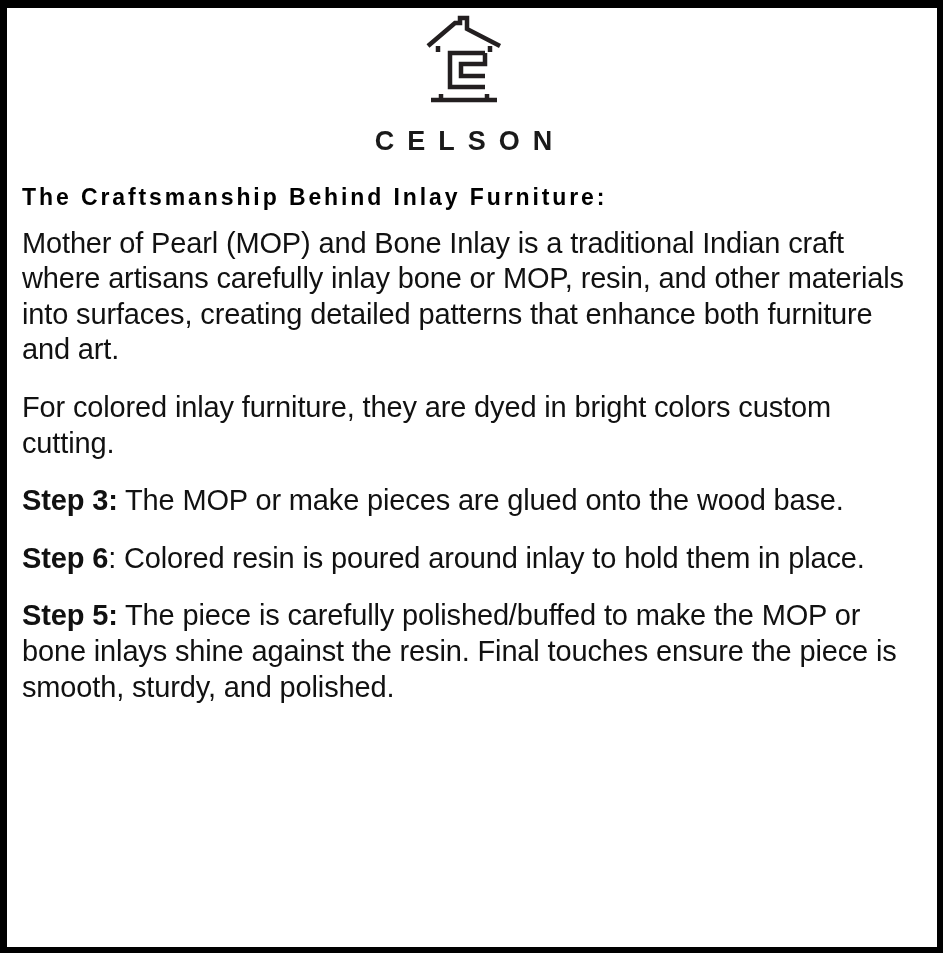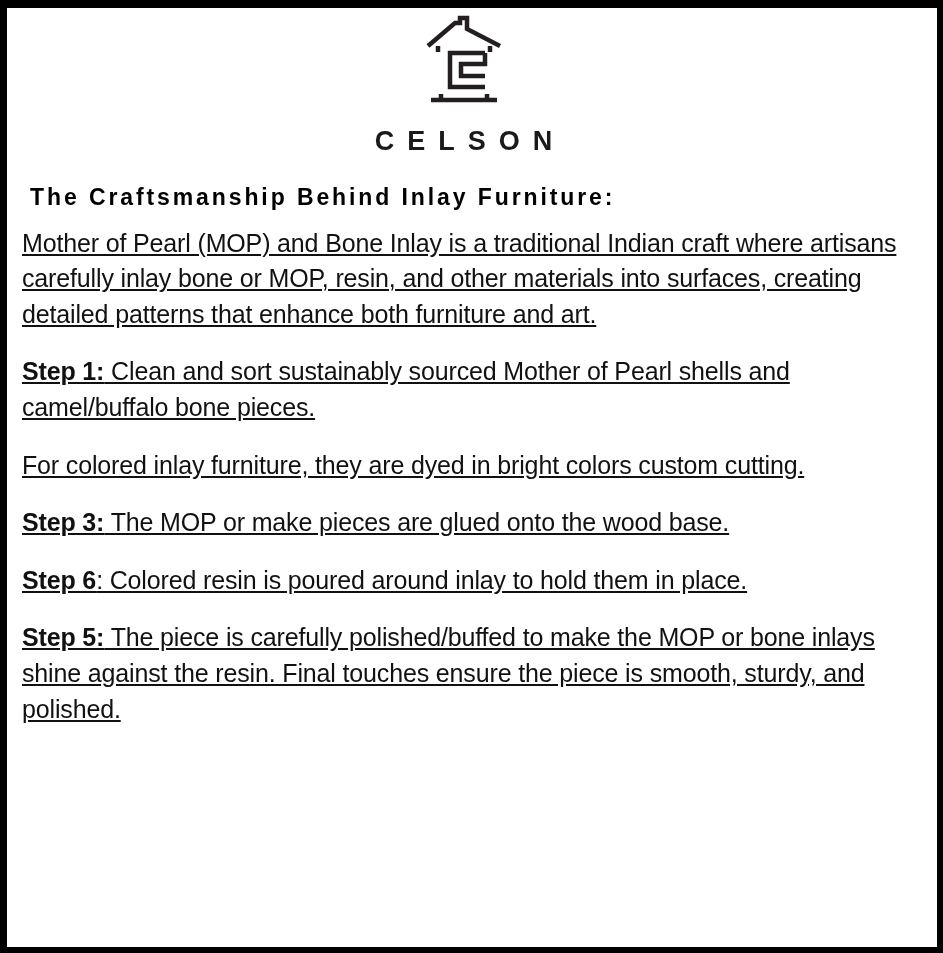--- a/index.html
+++ b/index.html
@@ -48,45 +48,44 @@
     font-size: 27px;
     font-weight: 700;
     letter-spacing: 13px;
     text-indent: 13px;
     color: #1a1a1a;
     line-height: 1;
   }
 
   
   .doc-heading {
-    margin: 29px 0 0 14px;
+    margin: 29px 0 0 6px;
     font-family: "Liberation Sans", sans-serif;
     font-size: 23px;
     font-weight: 700;
     letter-spacing: 2.9px;
     color: #000000;
     line-height: 1.2;
     white-space: nowrap;
   }
 
   
   .body-copy {
     margin: 0 0 0 6px;
     padding-top: 14px;
   }
   .para {
     font-family: "Liberation Sans", sans-serif;
-    font-size: 25px;
+    font-size: 29px;
     font-weight: 400;
     color: #111111;
     line-height: 35.6px;
     margin: 0 0 22px 0;
     letter-spacing: -0.15px;
     max-width: 895px;
-    text-decoration: underline;
   }
   .para:last-child {
     margin-bottom: 13px;
   }
   .para .lead {
     font-weight: 700;
   }
 </style>
 </head>
 <body>
@@ -113,21 +112,20 @@
       </svg>
       <div class="wordmark">CELSON</div>
     </div>
 
     <h1 class="doc-heading">The Craftsmanship Behind Inlay Furniture:</h1>
 
     <div class="body-copy">
 
       <p class="para"><span class="lead"></span><span>Mother of Pearl (MOP) and Bone Inlay is a traditional Indian craft where artisans carefully inlay bone or MOP, resin, and other materials into surfaces, creating detailed patterns that enhance both furniture and art.</span></p>
 
-      <p class="para"><span class="lead">Step 1:</span><span> Clean and sort sustainably sourced Mother of Pearl shells and camel/buffalo bone pieces.</span></p>
 
       <p class="para"><span class="lead"></span><span>For colored inlay furniture, they are dyed in bright colors custom cutting.</span></p>
 
 
       <p class="para"><span class="lead">Step 3:</span><span> The MOP or make pieces are glued onto the wood base.</span></p>
 
       <p class="para"><span class="lead">Step 6</span><span>: Colored resin is poured around inlay to hold them in place.</span></p>
 
       <p class="para"><span class="lead">Step 5:</span><span> The piece is carefully polished/buffed to make the MOP or bone inlays shine against the resin. Final touches ensure the piece is smooth, sturdy, and polished.</span></p>
 

